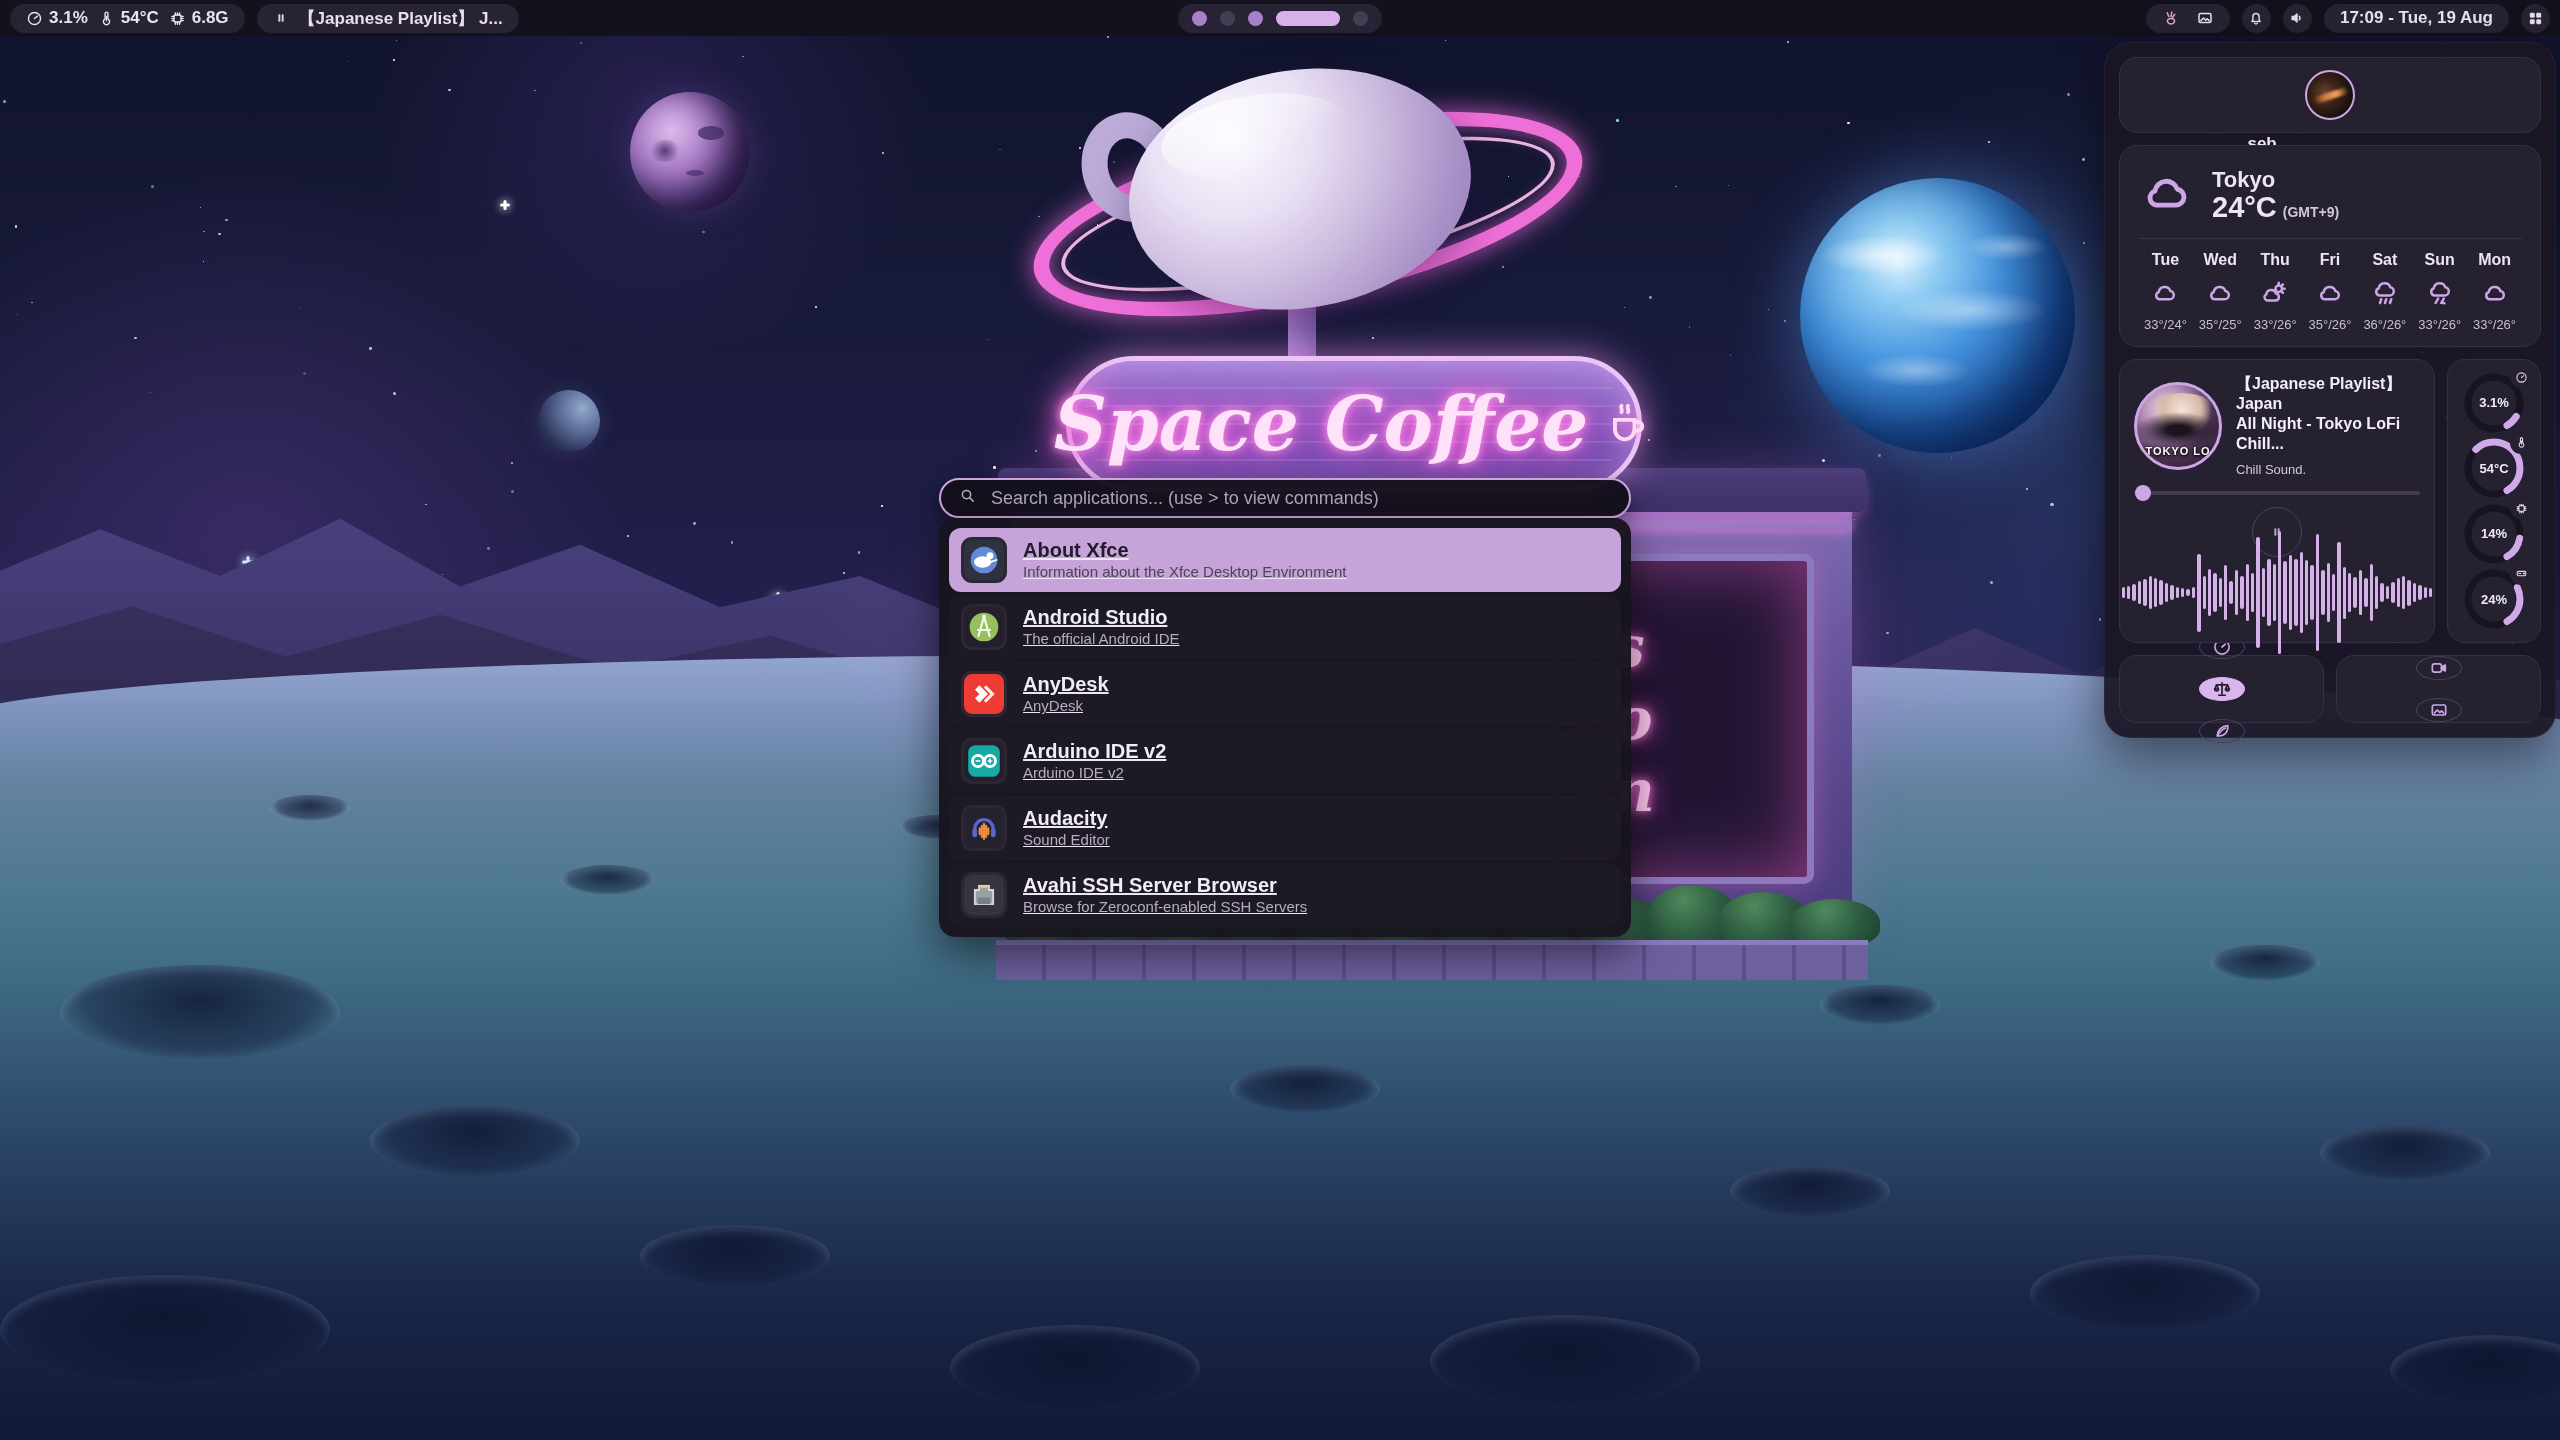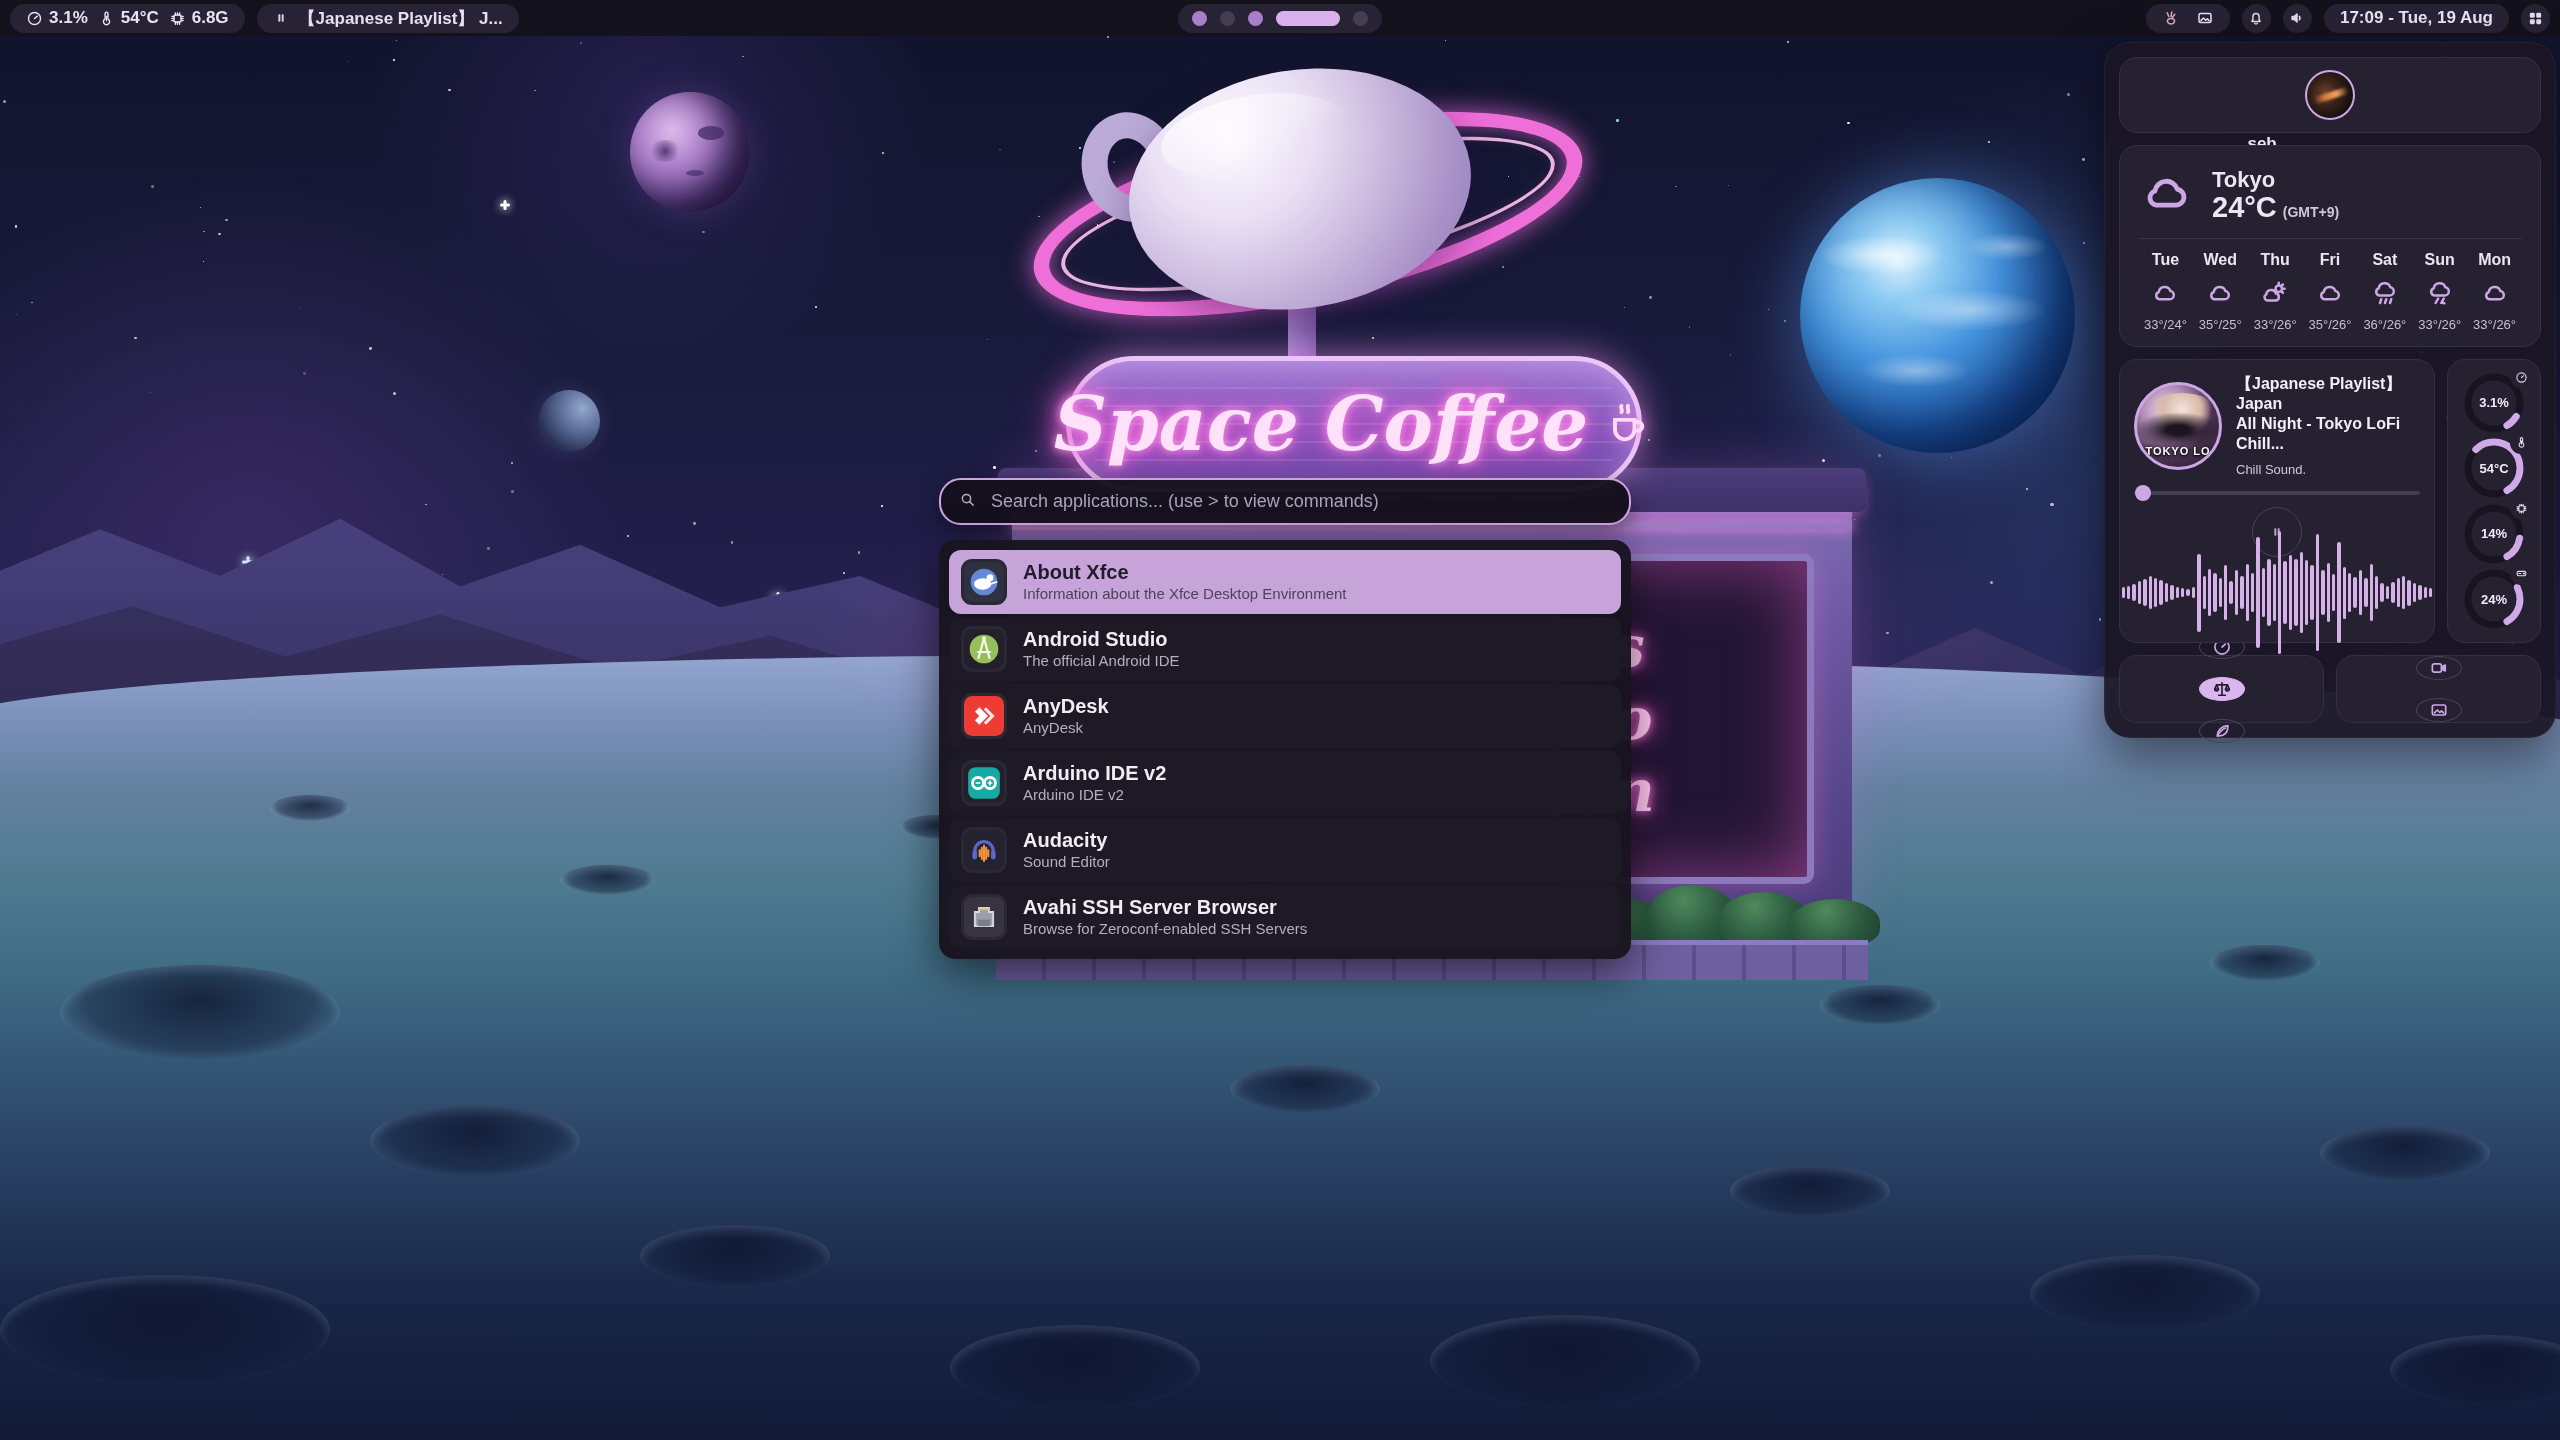--- a/index.html
+++ b/index.html
@@ -116,28 +116,28 @@
   .tb-circle{width:29px;height:29px;border-radius:50%;background:#272334;display:flex;align-items:center;justify-content:center;color:#e3dcee;}
   .ws-pill{display:flex;align-items:center;gap:13px;background:#272334;border-radius:15px;height:29px;padding:0 14px;}
   .ws-dot{width:15px;height:15px;border-radius:8px;}
   .ws-dot.occupied{background:#a87fc9;}
   .ws-dot.empty{background:#443e53;}
   .ws-dot.active{width:64px;background:#d8b1ea;}
   .np-text{font-weight:bold;color:#e9ddef;}
 
   
   .launcher{position:absolute;left:939px;top:478px;width:692px;z-index:50;}
-  .searchbar{display:flex;align-items:center;gap:12px;height:47px;border-radius:22px;
+  .searchbar{display:flex;align-items:center;gap:12px;height:40px;border-radius:22px;
     background:rgba(20,16,27,.96);border:2.5px solid #cda4de;padding:0 18px;
     box-shadow:0 6px 24px rgba(0,0,0,.45);color:#b4abc4;}
   .searchbar input{flex:1;background:transparent;border:none;outline:none;color:#efe9f6;
     font-size:18px;font-family:"Liberation Sans",sans-serif;}
   .searchbar input::placeholder{color:#aaa2ba;}
-  .applist{margin-top:15px;background:rgba(24,20,31,.97);border-radius:16px;padding:10px;
-    box-shadow:0 14px 44px rgba(0,0,0,.55);display:flex;flex-direction:column;gap:3px;}
+  .applist{background:rgba(24,20,31,.97);border-radius:16px;padding:10px;
+    box-shadow:0 14px 44px rgba(0,0,0,.55);display:flex;flex-direction:column;gap:3px;text-decoration:underline;}
   .app-row{display:flex;align-items:center;gap:16px;padding:9px 12px;border-radius:12px;background:#1d1925;cursor:pointer;}
   .app-row.selected{background:#c6a4da;}
   .app-ico{width:46px;height:46px;border-radius:11px;background:#2b2734;display:flex;align-items:center;justify-content:center;flex:none;overflow:hidden;}
   .app-row.selected .app-ico{background:#2b2734;}
   .app-texts{display:flex;flex-direction:column;gap:3px;min-width:0;}
   .app-title{font-size:20px;font-weight:bold;color:#f1edf6;line-height:1.1;}
   .app-desc{font-size:15px;color:#b5aec2;line-height:1.1;}
   .app-row.selected .app-title{color:#211b2b;}
   .app-row.selected .app-desc{color:#4c4259;}
 

